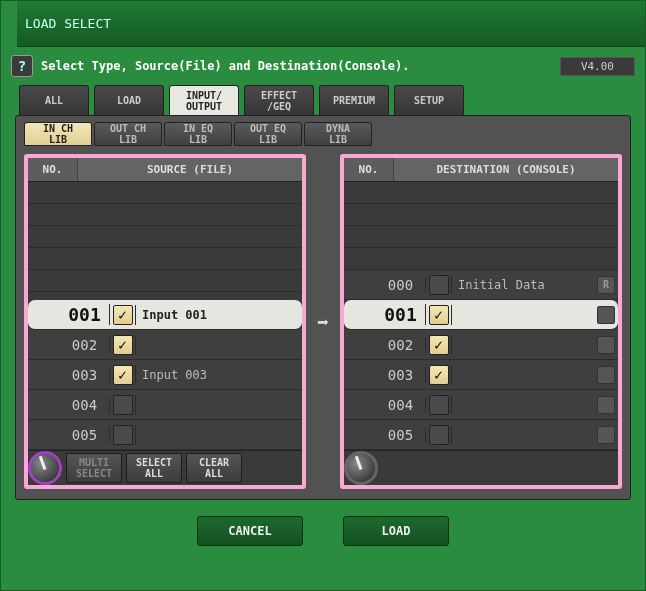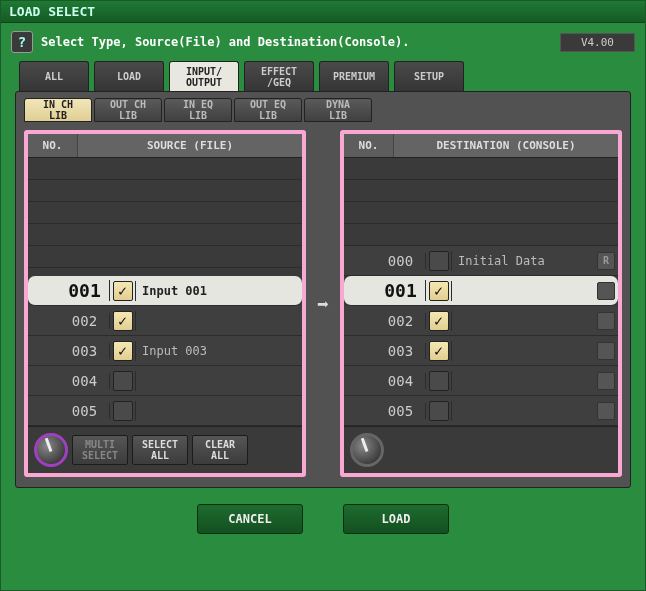--- a/index.html
+++ b/index.html
@@ -14,24 +14,25 @@
   }
   .window {
     width: 646px;
     height: 591px;
     background: #2a8c3f;
     border: 1px solid #1a5a28;
   }
   .titlebar {
     background: linear-gradient(to bottom, #1e7a33, #155a25);
     color: #cfe;
-    padding: 3px 8px;
-    font-weight: bold;
+    padding: 15px 8px;
+    font-weight: normal;
     font-size: 13px;
     border-bottom: 1px solid #104418;
+    margin-left: 16px;
   }
   .helpbar {
     display: flex;
     align-items: center;
     padding: 8px 10px 6px 10px;
     gap: 8px;
   }
   .help-icon {
     width: 22px; height: 22px;
     border: 1px solid #9a9a9a;
@@ -186,21 +187,21 @@
     display:flex; align-items:center; justify-content:center;
   }
   .flagbox {
     width:18px; height:18px;
     background:#555; border:1px solid #333; border-radius:2px;
     display:flex; align-items:center; justify-content:center;
     color:#999; font-size:10px; font-weight:bold;
   }
   .panel-footer {
     display:flex; gap:4px;
-    padding: 6px;
+    padding: 0;
     align-items:center;
     background:#3a3a3a;
     border-top:1px solid #222;
   }
   .knob {
     width: 34px; height:34px;
     border-radius:50%;
     background: radial-gradient(circle at 35% 35%, #888, #222);
     border: 3px solid #a040c0;
     position:relative;

